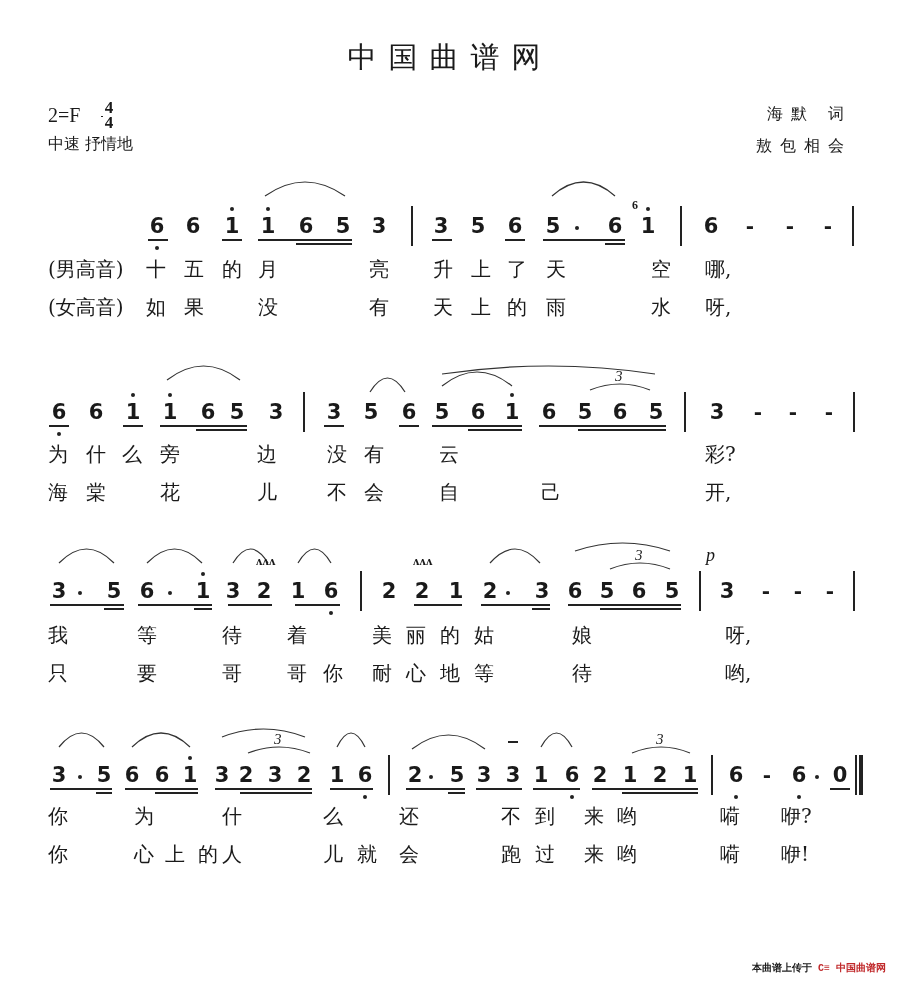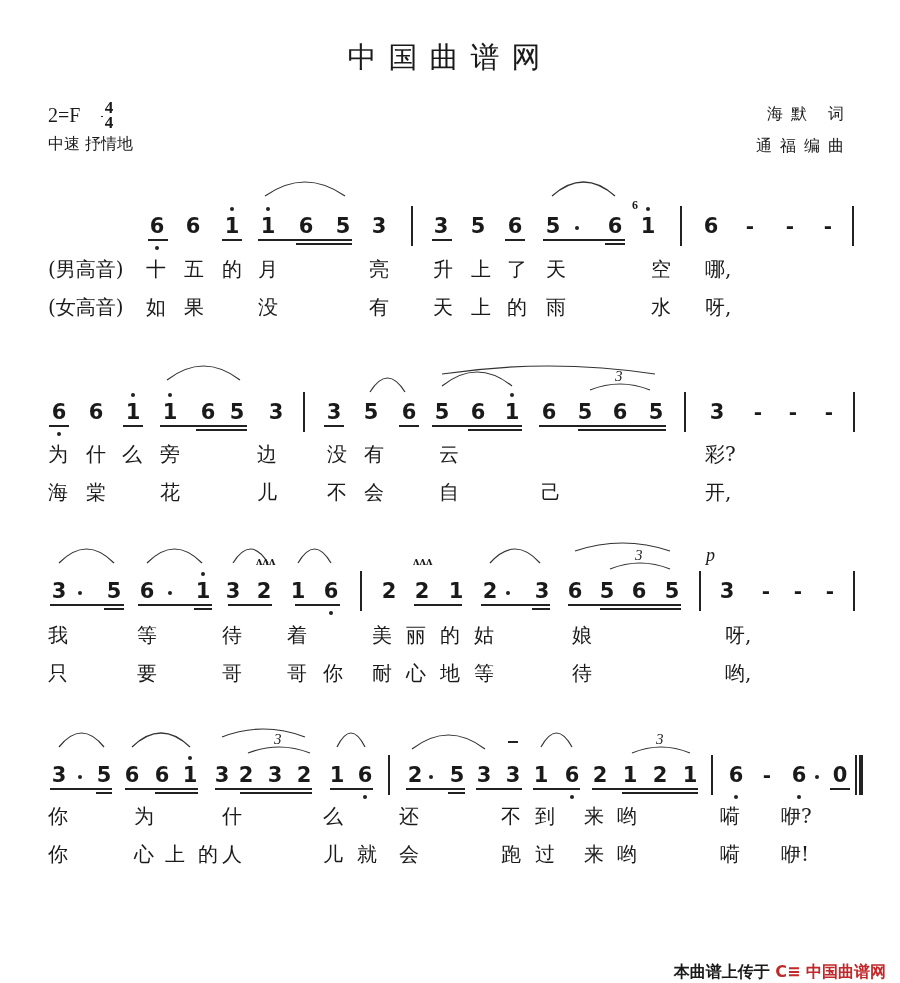--- a/index.html
+++ b/index.html
@@ -13,37 +13,37 @@
   .tempo { left:48px; top:134px; font-size:16px; }
   .credits { right:48px; top:98px; font-size:16px; text-align:right; line-height:32px; letter-spacing:8px; }
   .note { position:absolute; font-family:"DejaVu Sans","Liberation Sans",sans-serif; font-weight:bold; font-size:21px; width:20px; text-align:center; line-height:24px; }
   .dash { position:absolute; font-weight:bold; font-size:20px; width:20px; text-align:center; }
   .dotup { position:absolute; width:4px; height:4px; border-radius:50%; background:#222; }
   .ul { position:absolute; height:1.5px; background:#222; }
   .bar { position:absolute; width:2px; background:#222; }
   .lyric { position:absolute; font-family:"DejaVu Serif","Liberation Serif",serif; font-size:20px; white-space:pre; }
   svg.arcs { position:absolute; left:0; top:0; }
   .trip { position:absolute; font-family:"Liberation Serif",serif; font-style:italic; font-size:15px; }
-  .footer { right:14px; bottom:0; font-size:16px; font-weight:bold; }
+  .footer { right:14px; bottom:8px; font-size:10px; font-weight:bold;font-family:Liberation Mono, monospace; }
   .footer .brand { color:#c0282a; font-weight:bold; }
 </style>
 </head>
 <body>
 
 <div class="abs title">中国曲谱网</div>
 <div class="abs key">2=F</div>
 <div class="abs timesig">
   <div>4</div>
   <div class="bar"></div>
   <div>4</div>
 </div>
 <div class="abs tempo">中速 抒情地</div>
 <div class="abs credits">
   <div>海默 词</div>
-  <div>通福编曲</div>
+  <div>敖包相会</div>
 </div>
 
 <div id="score">
     <svg class="arcs" width="900" height="983">
       <path d="M265 196 Q305 168 345 196" fill="none" stroke="#333" stroke-width="1.2"></path>
       <path d="M552 196 Q583.5 168 615 196" fill="none" stroke="#333" stroke-width="1.2"></path>
       <path d="M167 380 Q203.5 352 240 380" fill="none" stroke="#333" stroke-width="1.2"></path>
       <path d="M370 392 Q387.5 364 405 392" fill="none" stroke="#333" stroke-width="1.2"></path>
       <path d="M442 386 Q477 358 512 386" fill="none" stroke="#333" stroke-width="1.2"></path>
       <path d="M442 374 Q548.5 358 655 374" fill="none" stroke="#333" stroke-width="1.2"></path>

